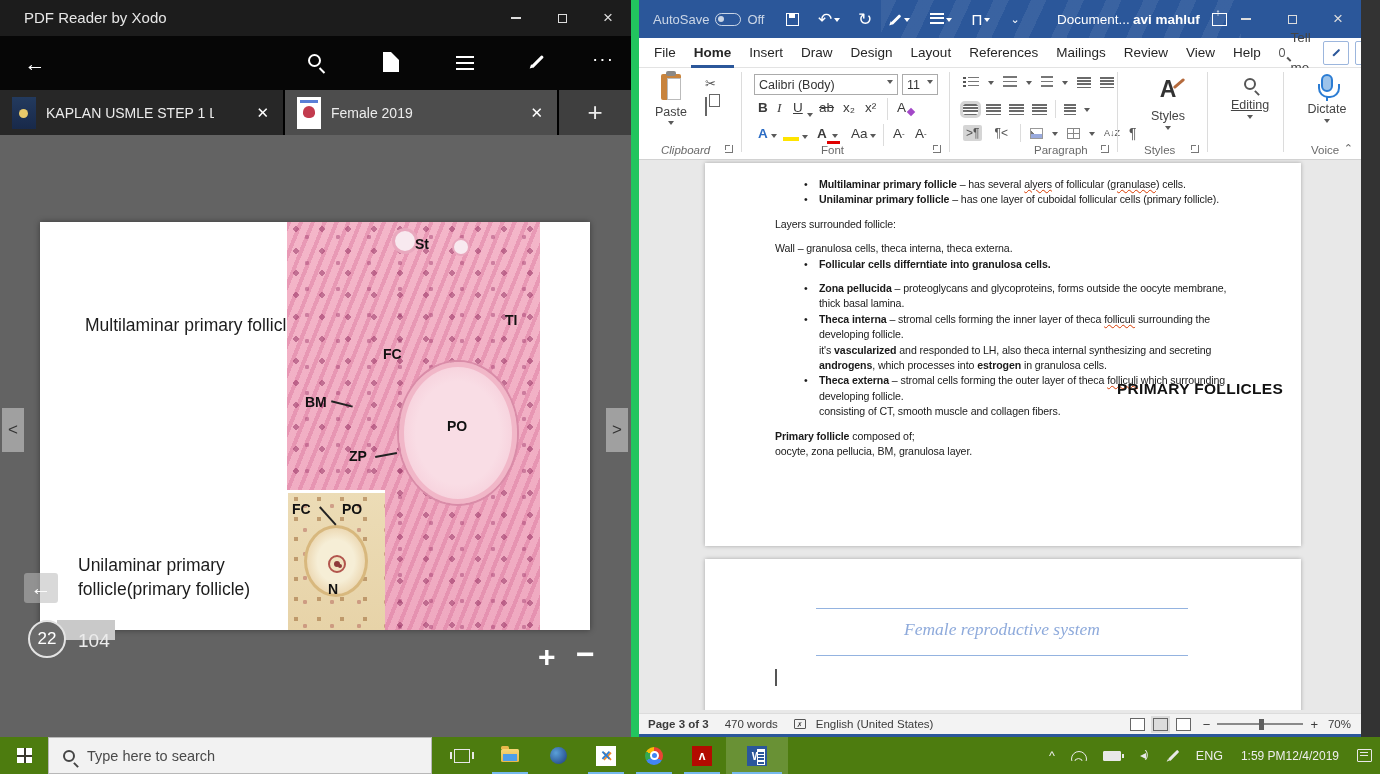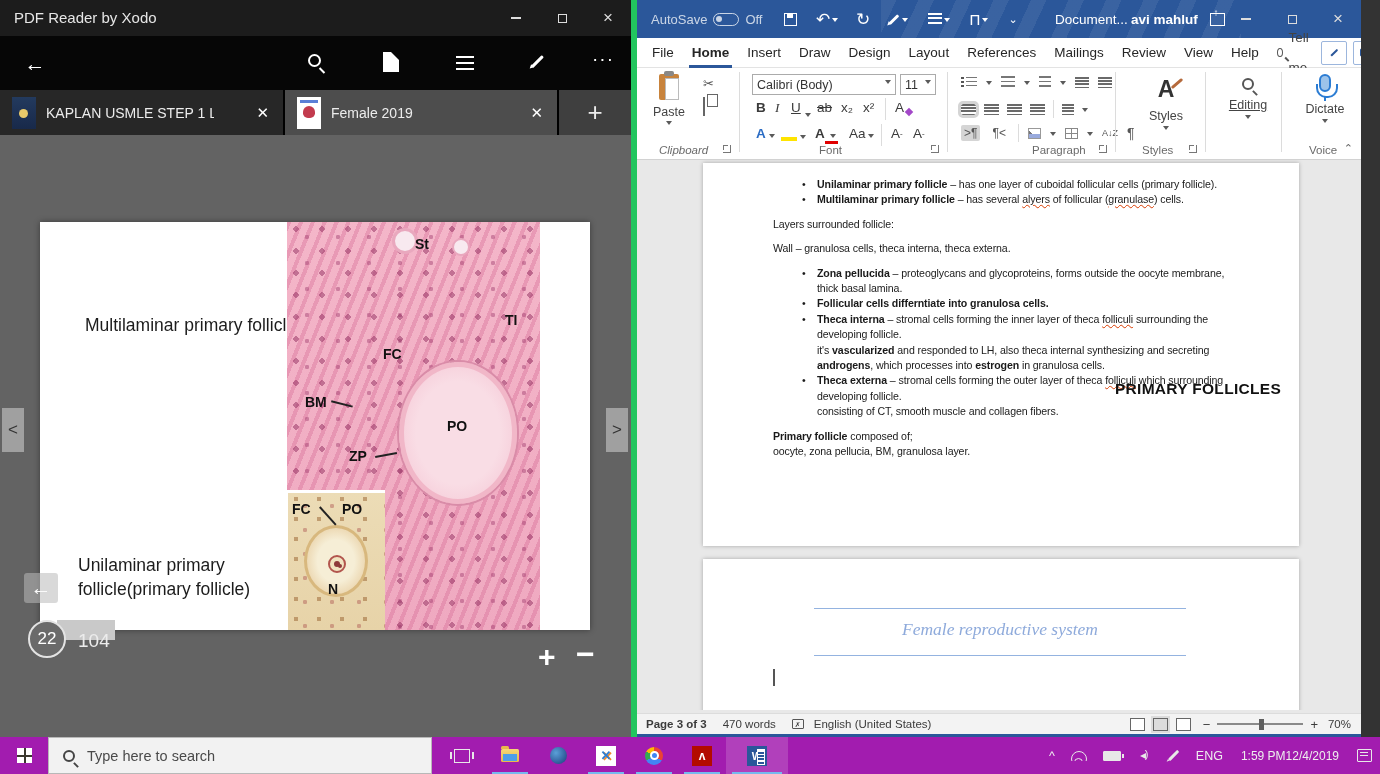--- a/index.html
+++ b/index.html
@@ -3,21 +3,21 @@
 <meta charset="utf-8">
 <style>
   *{margin:0;padding:0;box-sizing:border-box;}
   html,body{width:1380px;height:774px;overflow:hidden;}
   body{font-family:"Liberation Sans",sans-serif;position:relative;background:#333;}
   .ab{position:absolute;}
   .b{font-weight:bold;}
 
   
   #pdf{left:0;top:0;width:631px;height:737px;background:#636363;overflow:hidden;}
-  .pdf-title{left:0;top:0;width:100%;height:36px;background:#1c1c1c;color:#e6e6e6;font-size:15px;line-height:36px;padding-left:14px;}
+  .pdf-title{left:0;top:0;width:100%;height:36px;background:#1c1c1c;color:#e6e6e6;font-size:15px;line-height:36px;padding-left:24px;}
   .winctl{top:0;height:36px;width:46px;color:#ddd;display:flex;align-items:center;justify-content:center;font-size:15px;}
   .minbar{width:10px;height:1.5px;background:#ddd;}
   .maxsq{width:9px;height:9px;border:1.2px solid #ddd;}
   .pdf-tools{left:0;top:36px;width:100%;height:54px;background:#060606;color:#fff;}
   .icon-btn{display:flex;align-items:center;justify-content:center;color:#fff;}
   .lens{width:13px;height:13px;border:2px solid currentColor;border-radius:50%;position:relative;}
   .lens:after{content:"";position:absolute;width:2px;height:7px;background:currentColor;left:11px;top:11px;transform:rotate(-45deg);}
   .docicon{width:16px;height:20px;background:#fff;position:relative;}
   .docicon:before{content:"";position:absolute;right:0;top:0;border:4px solid #060606;border-left-color:transparent;border-bottom-color:transparent;}
   .outl{width:18px;height:14px;background:repeating-linear-gradient(#fff 0 2px,transparent 2px 6px);}
@@ -56,21 +56,21 @@
   .inucleus{left:40px;top:62px;width:18px;height:18px;border-radius:50%;background:#f1e3c0;border:2px solid #b2554d;}
   .inucleus:after{content:"";position:absolute;left:4px;top:4px;width:6px;height:6px;border-radius:50%;background:#8e3a3a;box-shadow:3px 2px 0 -1px #8e3a3a;}
   .navchev{width:22px;height:44px;background:#a0a0a0;color:#333;font-size:17px;display:flex;align-items:center;justify-content:center;}
   .backbtn{left:24px;top:573px;width:34px;height:30px;background:rgba(185,185,185,.55);border-radius:3px;color:#fafafa;font-size:21px;display:flex;align-items:center;justify-content:center;}
   .scrub{left:57px;top:620px;width:58px;height:20px;background:#c9c9c9;}
   .pgcirc{left:28px;top:620px;width:38px;height:38px;border:2px solid #e3e3e3;border-radius:50%;color:#fff;font-size:17px;display:flex;align-items:center;justify-content:center;background:#6a6a6a;}
   .pgtotal{left:78px;top:630px;color:#ececec;font-size:19px;}
   .zbtn{color:#fff;font-weight:bold;}
 
   
-  #word{left:631px;top:0;width:730px;height:737px;background:#e8e8e8;border-left:6px solid #22c55e;overflow:hidden;}
+  #word{left:631px;top:0;width:730px;height:737px;background:#e8e8e8;border-left:8px solid #22c55e;overflow:hidden;}
   .w-title{left:0;top:0;width:100%;height:38px;background:#2b579a;color:#fff;}
   .w-title .stripes{position:absolute;right:120px;top:0;width:360px;height:38px;background:repeating-linear-gradient(115deg,rgba(255,255,255,.07) 0 14px,transparent 14px 34px);}
   .asave{left:14px;top:0;height:38px;display:flex;align-items:center;gap:6px;color:rgba(255,255,255,.75);font-size:13px;}
   .pill{width:26px;height:13px;border:1.5px solid rgba(255,255,255,.75);border-radius:7px;position:relative;}
   .pill:after{content:"";position:absolute;left:2px;top:2px;width:6px;height:6px;border-radius:50%;background:rgba(255,255,255,.75);}
   .qat{top:0;height:38px;display:flex;align-items:center;justify-content:center;color:#fff;font-size:17px;gap:2px;}
   .flop{width:13px;height:13px;border:1.5px solid #fff;position:relative;}
   .flop:after{content:"";position:absolute;left:2px;top:0;width:6px;height:4px;background:#fff;}
   .caret{width:0;height:0;border:3.5px solid transparent;border-top:4px solid #fff;margin-top:4px;}
   .caretd{width:0;height:0;border:3.5px solid transparent;border-top:4.5px solid #5a5a5a;margin-top:5px;}
@@ -135,21 +135,21 @@
   .w-status{left:0;bottom:3px;width:100%;height:21px;background:#f3f3f3;border-top:1px solid #dcdcdc;font-size:11.5px;color:#3b3b3b;display:flex;align-items:center;}
   .w-edge{left:0;bottom:0;width:100%;height:3px;background:#2b579a;}
   .proofb{width:12px;height:10px;border:1.2px solid #555;border-radius:1px;position:relative;font-size:7px;text-align:center;line-height:9px;}
   .viewic{width:15px;height:13px;border:1.2px solid #666;margin:0 4px;background:#fff;}
   .viewic.sel{background:#dcdcdc;outline:2px solid #dcdcdc;}
   .ztrack{width:86px;height:1.5px;background:#8a8a8a;position:relative;margin:0 7px;}
   .ztrack .tick{position:absolute;left:43px;top:-3px;width:1px;height:7px;background:#8a8a8a;}
   .ztrack .thumb{position:absolute;left:30px;top:-4.5px;width:5px;height:11px;background:#5f5f5f;}
 
   
-  #taskbar{left:0;bottom:0;width:1380px;height:37px;background:#a21caf;display:flex;align-items:stretch;color:#e8e8e8;}
+  #taskbar{left:0;bottom:0;width:1380px;height:37px;background:#4d7c0f;display:flex;align-items:stretch;color:#e8e8e8;}
   .tb-slot{width:48px;display:flex;align-items:center;justify-content:center;position:relative;}
   .tb-active{background:rgba(255,255,255,.16);}
   .tb-under:after{content:"";position:absolute;left:6px;right:6px;bottom:0;height:2.5px;background:#76b9ed;}
   .grid4{width:15px;height:15px;background:#fff;-webkit-mask:linear-gradient(#000,#000);}
   .grid4{background:linear-gradient(#3a382d,#3a382d) 7px 0/2px 100% no-repeat,linear-gradient(#3a382d,#3a382d) 0 7px/100% 2px no-repeat,#fff;}
   .tb-search{width:384px;background:#f2f2f2;display:flex;align-items:center;gap:12px;padding-left:14px;color:#4a4a4a;font-size:14.5px;border:1px solid #b8b8b8;}
   .tb-search .lens{border-color:#444;width:12px;height:12px;}
   .tb-search .lens:after{background:#444;height:6px;left:10px;top:10px;}
   .taskview{width:16px;height:14px;border:1.5px solid #e8e8e8;position:relative;}
   .taskview:before{content:"";position:absolute;left:-5px;top:2px;width:2px;height:7px;background:#e8e8e8;}
@@ -477,26 +477,26 @@
       <div class="rbtn-txt" style="margin-top:10px;">Dictate</div>
       <div class="caretd" style="margin:3px auto 0;"></div>
     </div>
     <div class="ab glabel" style="left:672px;">Voice</div>
     <div class="ab" style="right:8px;bottom:4px;color:#666;font-size:11px;"><span>⌃</span></div>
   </div>
 
   <div class="w-doc ab">
     <div class="wpage ab" style="top:3px;height:383px;">
       <div class="doctext" style="padding:14px 16px 0 70px;width:545px;">
+        <div class="blt" style="margin-left:23px;"><span class="b">Multilaminar primary follicle</span><span> – has several </span><span class="wsq">alyers</span><span> of follicular (</span><span class="wsq">granulase</span><span>) cells.</span></div>
         <div class="blt" style="margin-left:23px;"><span class="b">Unilaminar primary follicle</span><span> – has one layer of cuboidal follicular cells (primary follicle).</span></div>
-        <div class="blt" style="margin-left:23px;"><span class="b">Multilaminar primary follicle</span><span> – has several </span><span class="wsq">alyers</span><span> of follicular (</span><span class="wsq">granulase</span><span>) cells.</span></div>
         <p style="margin-top:9px;">Layers surrounded follicle:</p>
         <p style="margin-top:9px;">Wall – granulosa cells, theca interna, theca externa.</p>
+        <div class="blt" style="margin-left:23px;"><span class="b">Follicular cells differntiate into granulosa cells.</span></div>
         <div class="blt" style="margin:9px 0 0 23px;"><span class="b">Zona pellucida</span><span> – proteoglycans and glycoproteins, forms outside the oocyte membrane,</span><br><span>thick basal lamina.</span></div>
-        <div class="blt" style="margin-left:23px;"><span class="b">Follicular cells differntiate into granulosa cells.</span></div>
         <div class="blt" style="margin-left:23px;"><span class="b">Theca interna</span><span> – stromal cells forming the inner layer of theca </span><span class="wsq">folliculi</span><span> surrounding the</span><br><span>developing follicle.</span><br><span>it's </span><span class="b">vascularized</span><span> and responded to LH, also theca internal synthesizing and secreting</span><br><span class="b">androgens</span><span>, which processes into </span><span class="b">estrogen</span><span> in granulosa cells.</span></div>
         <div class="blt" style="margin-left:23px;"><span class="b">Theca externa</span><span> – stromal cells forming the outer layer of theca </span><span class="wsq">folliculi</span><span> which surrounding</span><br><span>developing follicle.</span><br><span>consisting of CT, smooth muscle and collagen fibers.</span></div>
         <p style="margin-top:9px;"><span class="b">Primary follicle</span><span> composed of;</span><br><span>oocyte, zona pellucia, BM, granulosa layer.</span></p>
       </div>
 
       <div class="ab wh" style="left:400px;top:217px;width:190px;text-align:center;">PRIMARY FOLLICLES</div>
       <div class="ab wimg" style="left:376px;top:244px;width:92px;height:133px;">
         <div class="wimg1bg"></div>
 
       </div>

